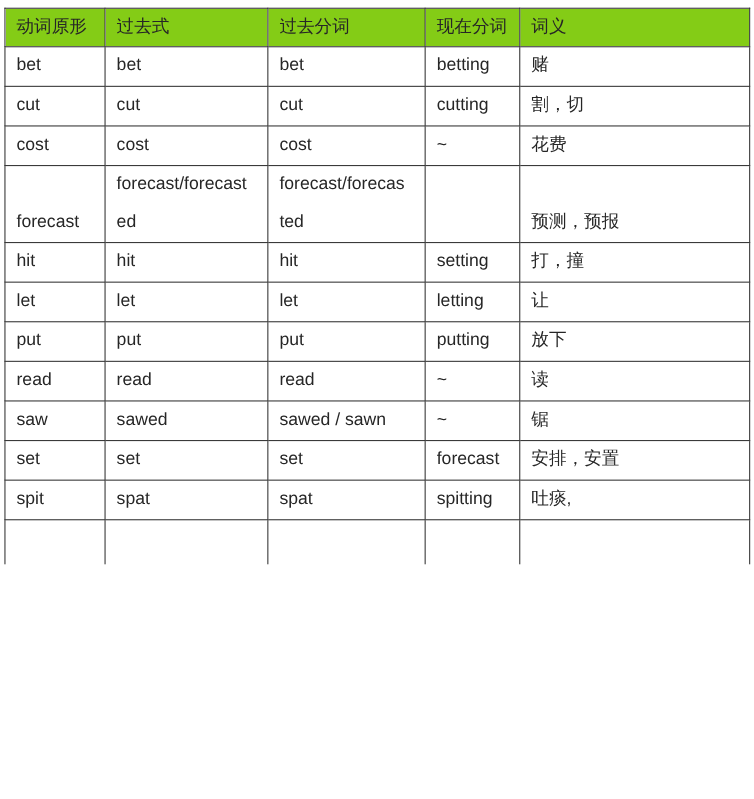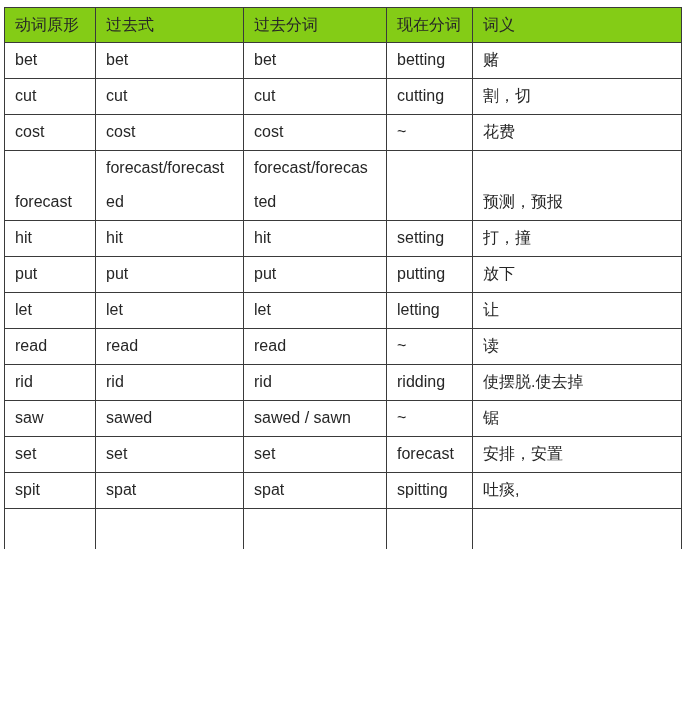--- a/index.html
+++ b/index.html
@@ -91,46 +91,39 @@
           <td>预测，预报</td>
         </tr>
         <tr>
           <td>hit</td>
           <td>hit</td>
           <td>hit</td>
           <td>setting</td>
           <td>打，撞</td>
         </tr>
         <tr>
+          <td>let</td>
+          <td>let</td>
+          <td>let</td>
+          <td>letting</td>
+          <td>让</td>
+        </tr>
+        <tr>
           <td>put</td>
           <td>put</td>
           <td>put</td>
           <td>putting</td>
           <td>放下</td>
         </tr>
         <tr>
-          <td>let</td>
-          <td>let</td>
-          <td>let</td>
-          <td>letting</td>
-          <td>让</td>
-        </tr>
-        <tr>
           <td>read</td>
           <td>read</td>
           <td>read</td>
           <td>~</td>
           <td>读</td>
-        </tr>
-        <tr>
-          <td>rid</td>
-          <td>rid</td>
-          <td>rid</td>
-          <td>ridding</td>
-          <td>使摆脱.使去掉</td>
         </tr>
         <tr>
           <td>saw</td>
           <td>sawed</td>
           <td>sawed / sawn</td>
           <td>~</td>
           <td>锯</td>
         </tr>
         <tr>
           <td>set</td>

